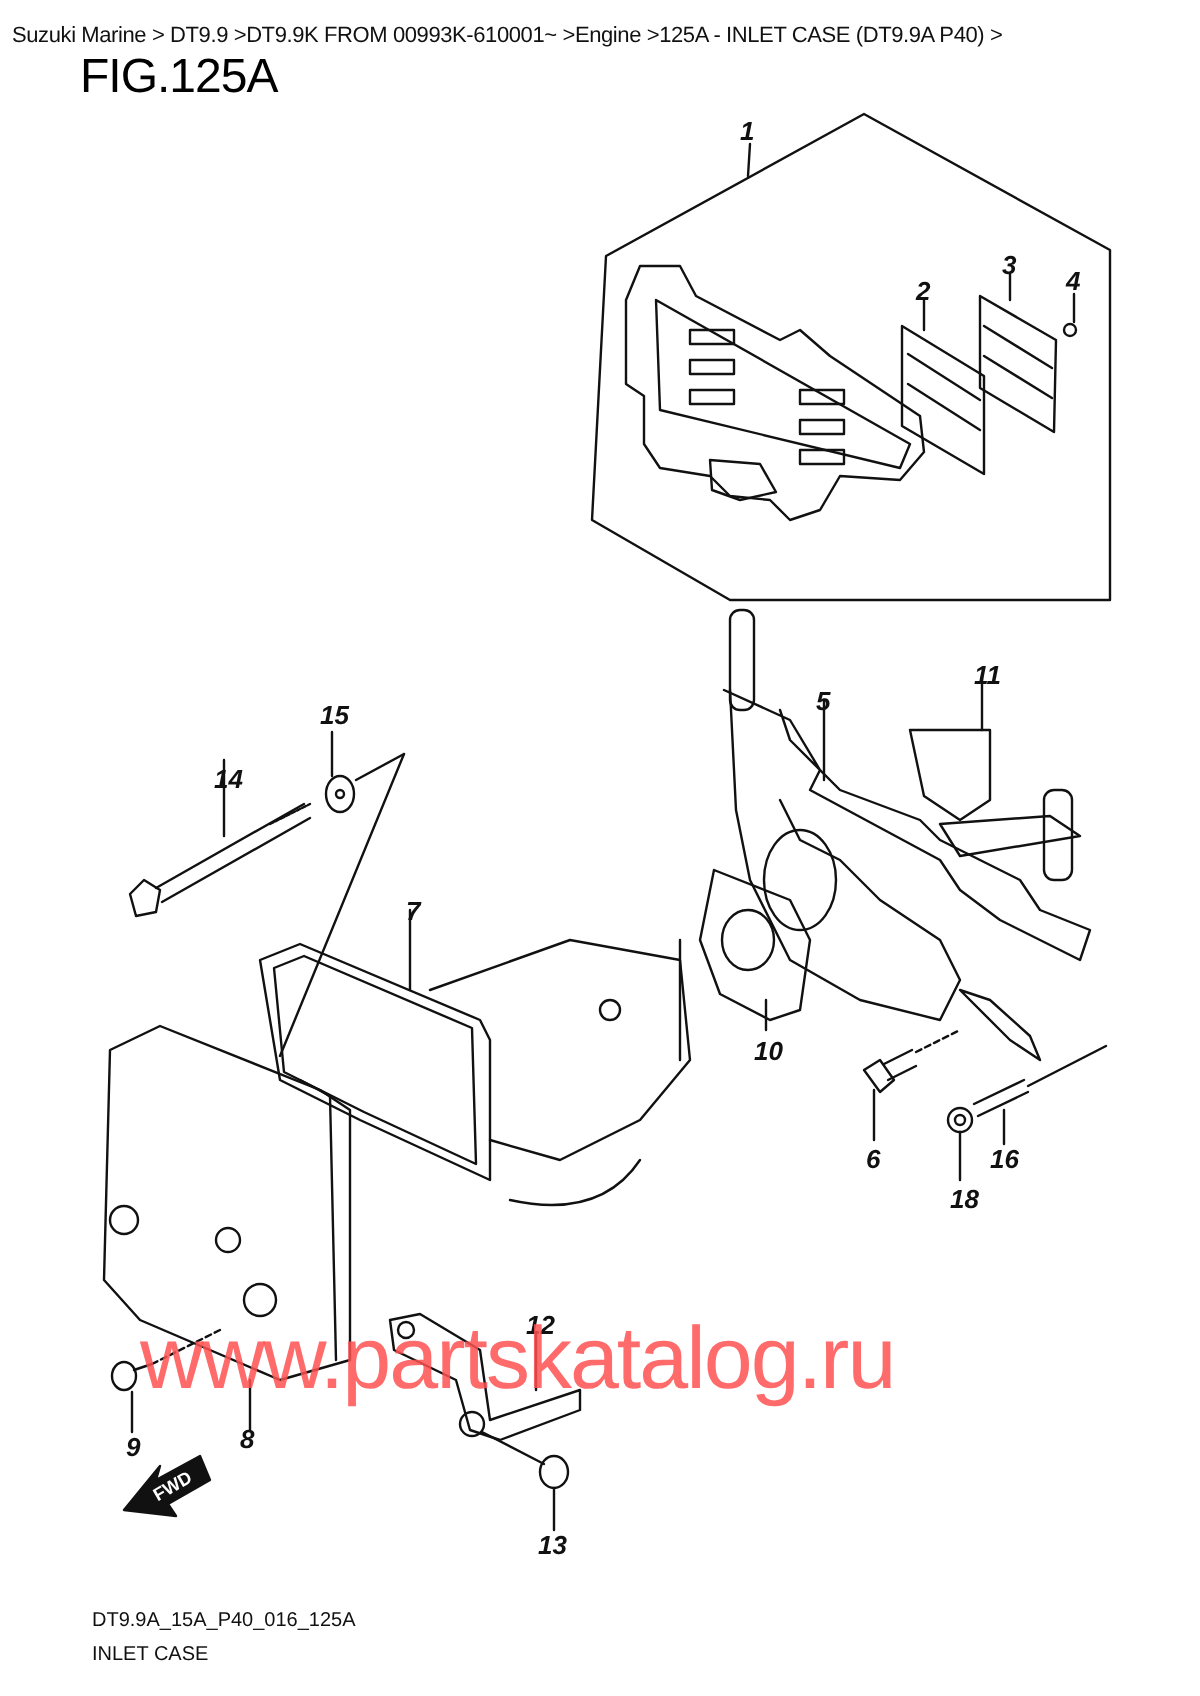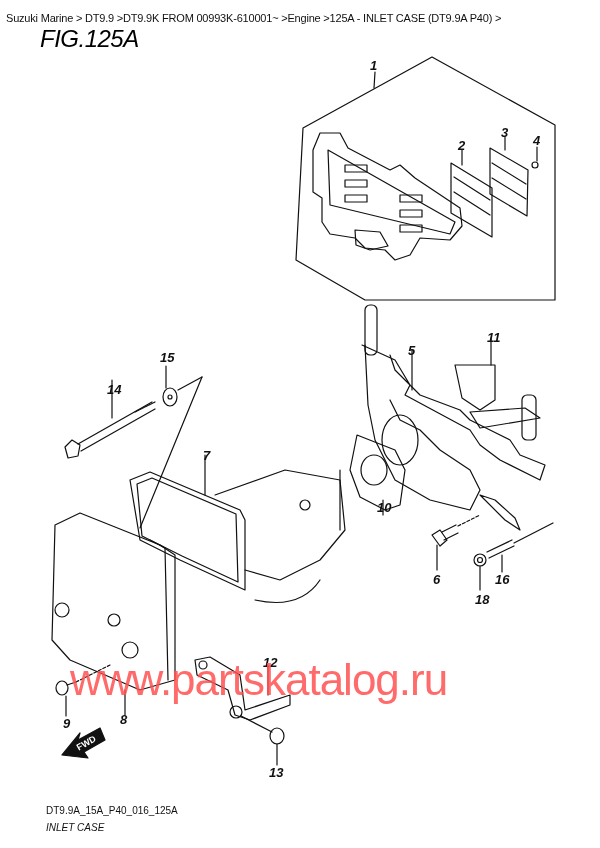--- a/index.html
+++ b/index.html
@@ -1,22 +1,22 @@
 <!DOCTYPE html>
 <html><head>
 <meta charset="utf-8">
 <style>
   html, body { margin: 0; padding: 0; background: #ffffff; }
   body { width: 600px; height: 848px; position: relative; overflow: hidden; font-family: "Liberation Sans", sans-serif; }
   .breadcrumb { position: absolute; left: 6px; top: 12px; font-size: 11px; color: #111; white-space: nowrap; letter-spacing: -0.2px; }
-  .fig-title { position: absolute; left: 40px; top: 25px; font-size: 24px; font-style: italic; color: #000; letter-spacing: -0.5px; }
+  .fig-title { position: absolute; left: 40px; top: 25px; font-size: 24px; color: #000; letter-spacing: -0.5px; }
   svg.diagram { position: absolute; left: 0; top: 0; }
   .callout { position: absolute; font-size: 13px; font-style: italic; font-weight: bold; color: #111; }
   .footer-code { position: absolute; left: 46px; top: 805px; font-size: 10px; color: #111; }
-  .footer-name { position: absolute; left: 46px; top: 822px; font-size: 10px; font-style: italic; color: #111; }
+  .footer-name { position: absolute; left: 46px; top: 822px; font-size: 10px; color: #111; }
   .watermark { position: absolute; left: 70px; top: 655px; font-size: 44px; font-weight: normal; color: rgba(255,80,80,0.85); letter-spacing: -1px; white-space: nowrap; }
   .fwd { position: absolute; font-size: 9px; color: #fff; font-weight: bold; }
 </style>
 </head>
 <body>
 
 <div class="breadcrumb">Suzuki Marine &gt; DT9.9 &gt;DT9.9K FROM 00993K-610001~ &gt;Engine &gt;125A - INLET CASE (DT9.9A P40) &gt;</div>
 <div class="fig-title">FIG.125A</div>
 
 <svg class="diagram" width="600" height="848" viewBox="0 0 600 848" fill="none" stroke="#111" stroke-width="1.2" stroke-linejoin="round" stroke-linecap="round">
@@ -155,21 +155,21 @@
 
 <div class="callout" style="left:370px;top:58px">1</div>
 <div class="callout" style="left:458px;top:138px">2</div>
 <div class="callout" style="left:501px;top:125px">3</div>
 <div class="callout" style="left:533px;top:133px">4</div>
 <div class="callout" style="left:408px;top:343px">5</div>
 <div class="callout" style="left:433px;top:572px">6</div>
 <div class="callout" style="left:203px;top:448px">7</div>
 <div class="callout" style="left:120px;top:712px">8</div>
 <div class="callout" style="left:63px;top:716px">9</div>
-<div class="callout" style="left:377px;top:500px">10</div>
+<div class="callout" style="left:377px;top:518px">10</div>
 <div class="callout" style="left:487px;top:330px">11</div>
 <div class="callout" style="left:263px;top:655px">12</div>
 <div class="callout" style="left:269px;top:765px">13</div>
 <div class="callout" style="left:107px;top:382px">14</div>
 <div class="callout" style="left:160px;top:350px">15</div>
 <div class="callout" style="left:495px;top:572px">16</div>
 <div class="callout" style="left:475px;top:592px">18</div>
 
 <div class="fwd" style="left:76px;top:738px;transform:rotate(-30deg)">FWD</div>
 <div class="watermark">www.partskatalog.ru</div>

